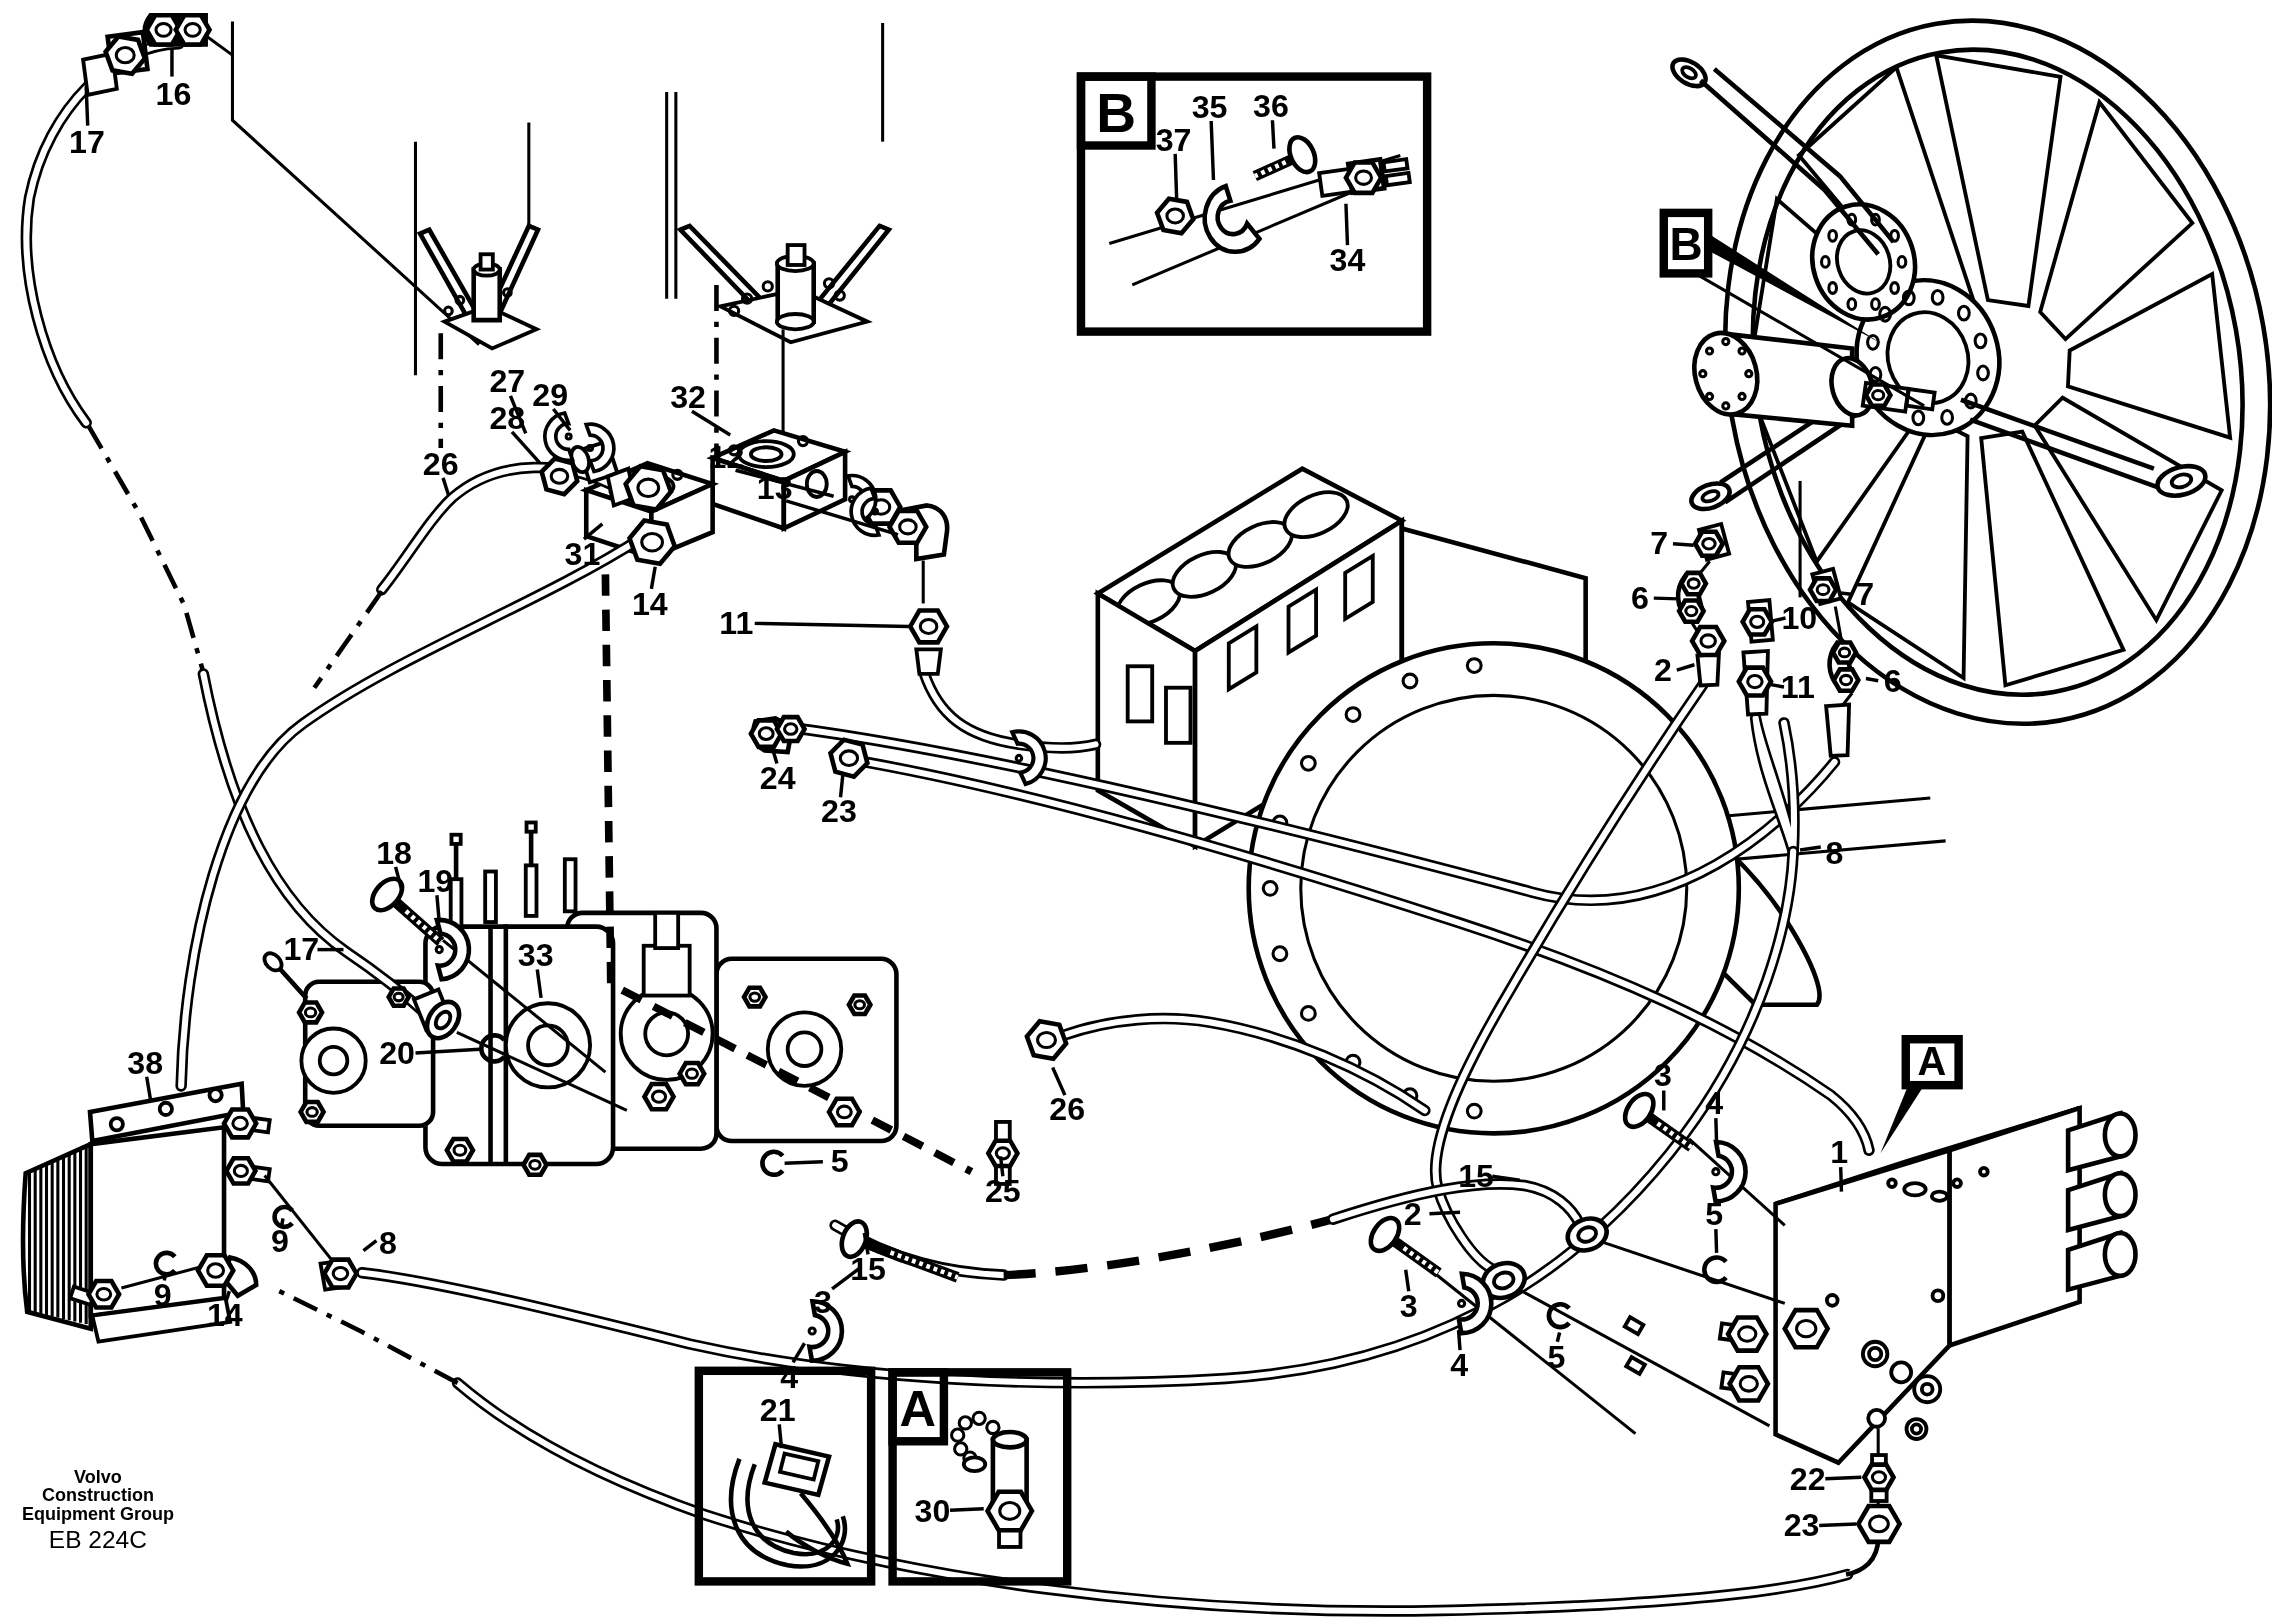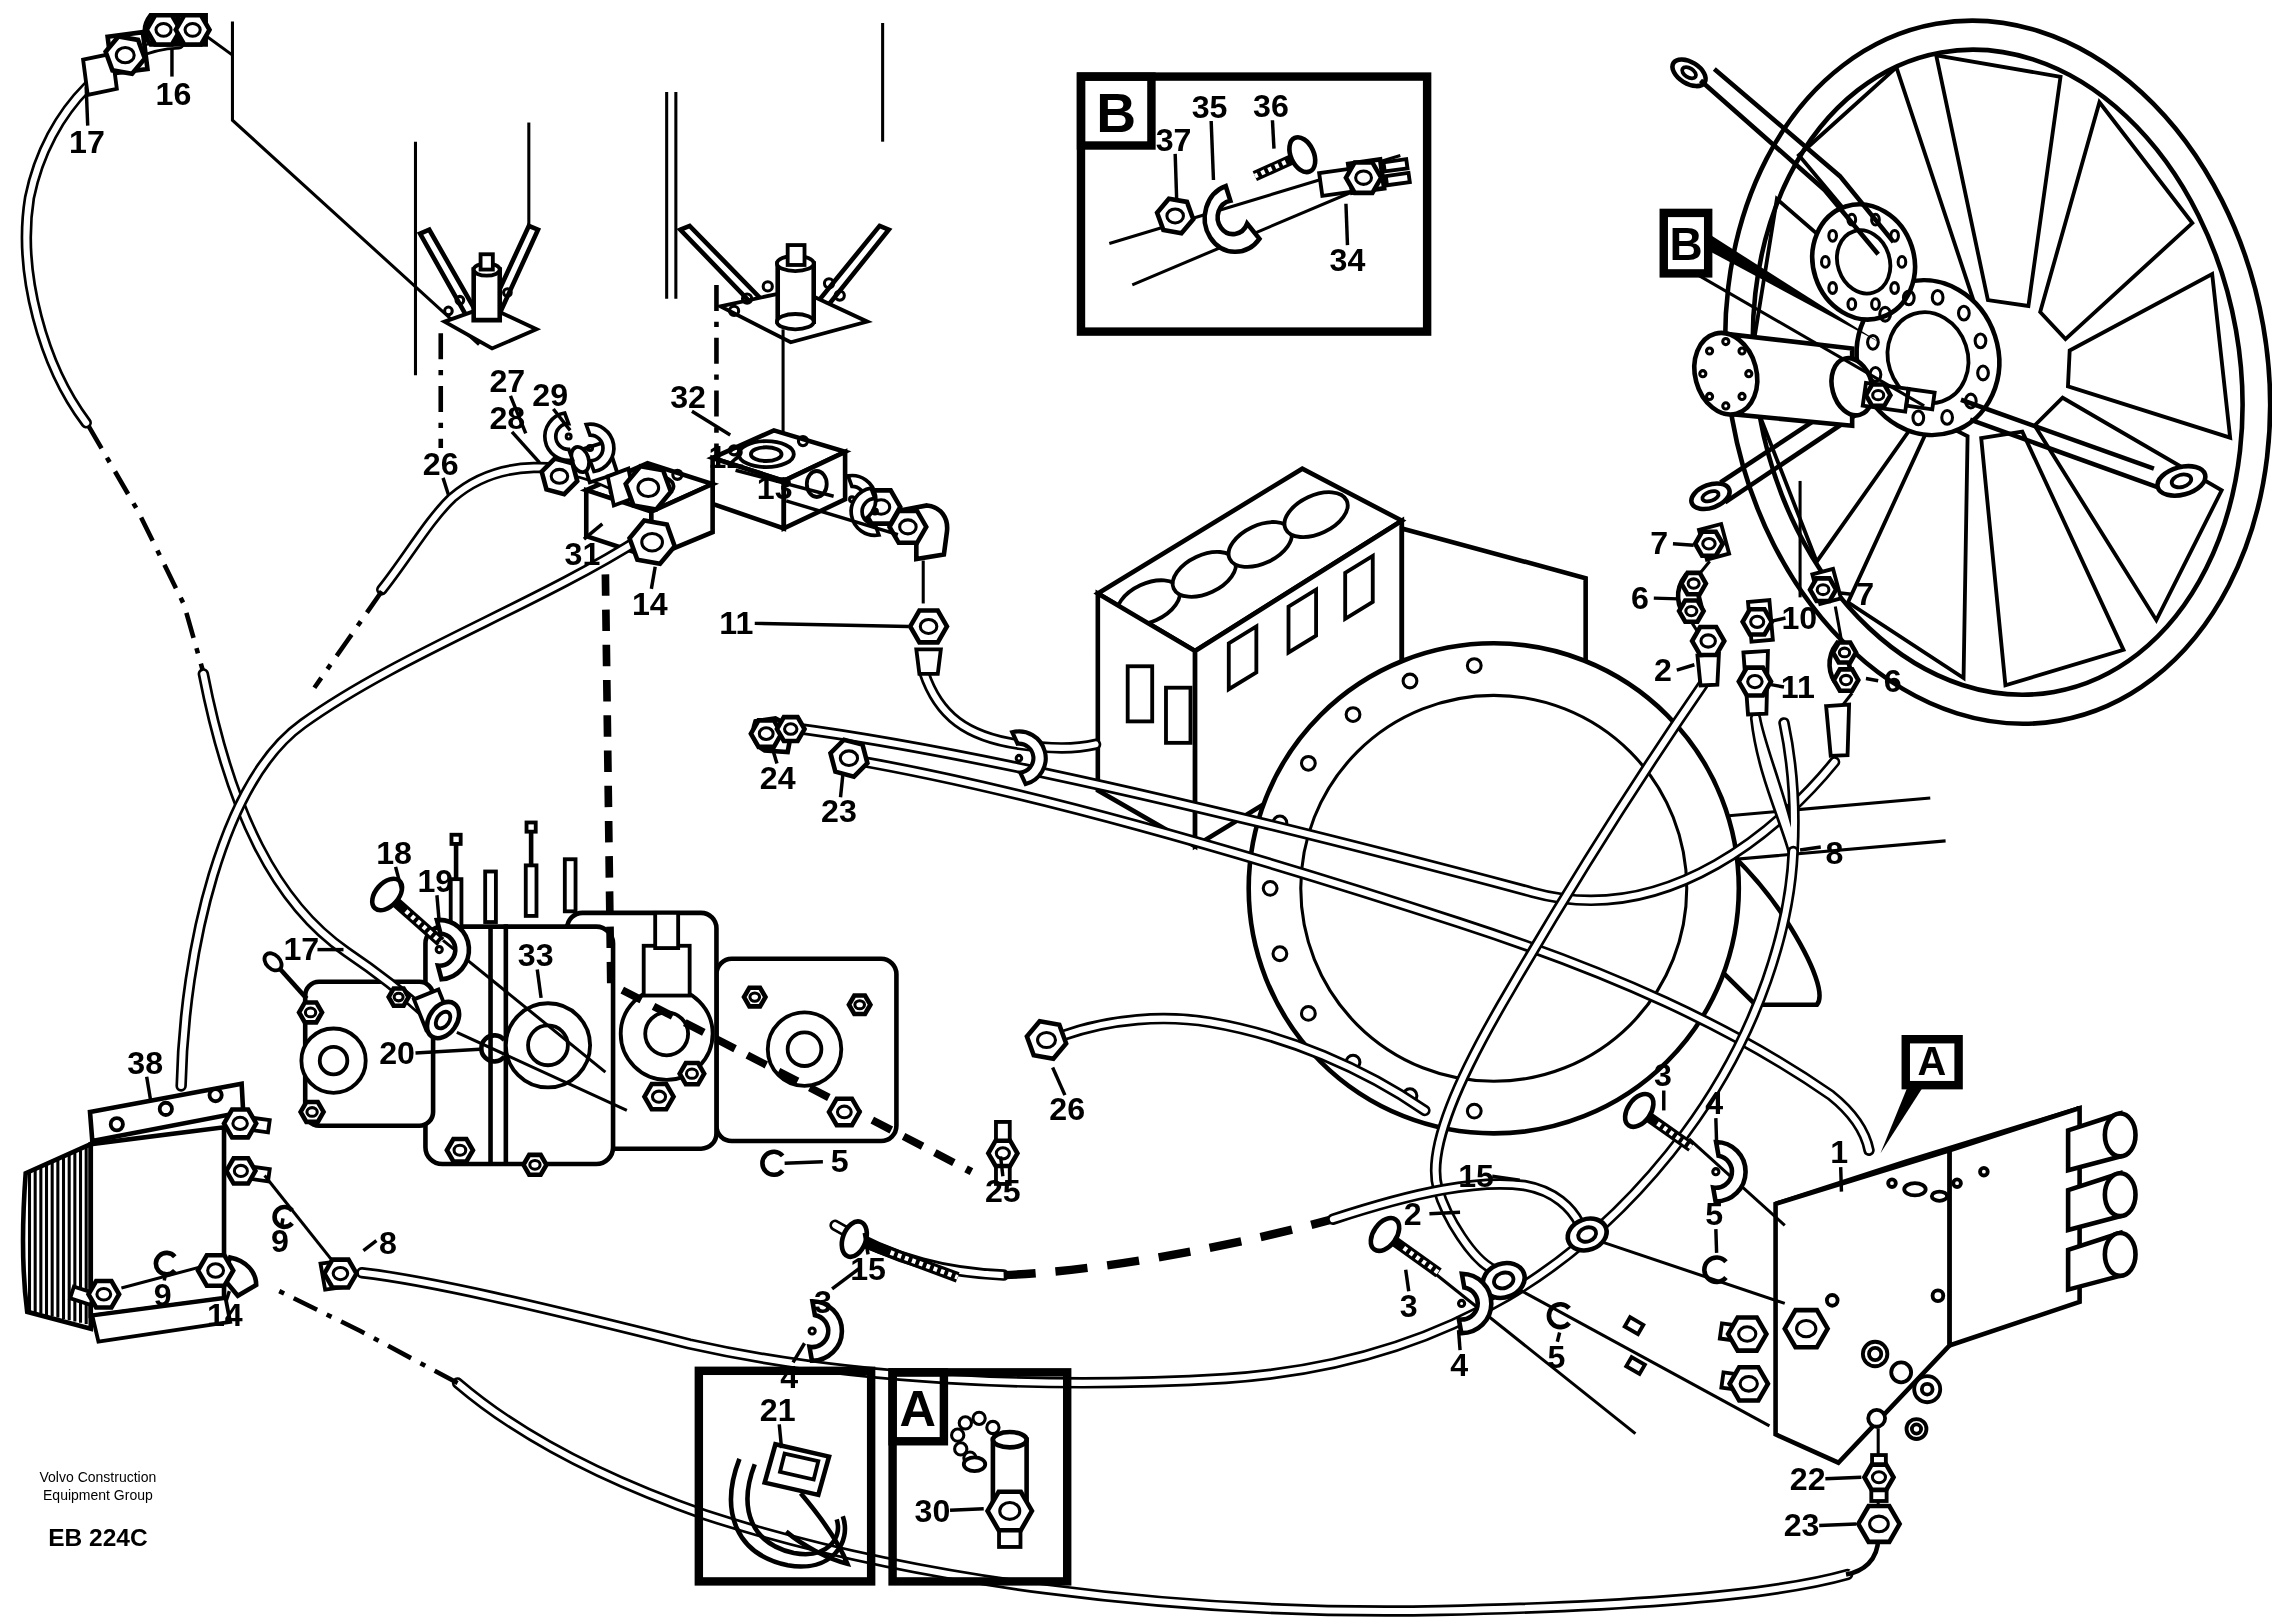--- a/index.html
+++ b/index.html
@@ -13,22 +13,22 @@
   .hose{stroke:#000;stroke-width:15;fill:none;stroke-linecap:round}
   .hose-core{stroke:#fff;stroke-width:8;fill:none;stroke-linecap:round}
   .chain{stroke:#000;stroke-width:6;fill:none;stroke-dasharray:34 14 7 14}
   .bigdash{stroke:#000;stroke-width:10;fill:none;stroke-dasharray:28 18}
   .hdash{stroke:#000;stroke-width:11;fill:none;stroke-dasharray:42 26}
   .frame{stroke:#000;stroke-width:11;fill:none}
   .lead{stroke:#000;stroke-width:4.5;fill:none}
   .lbl{font:700 42px "Liberation Sans",sans-serif;fill:#000;text-anchor:middle}
   .letter{font-family:"Liberation Sans",sans-serif;font-weight:700;fill:#000;text-anchor:middle}
   .footer{position:absolute;left:21.4px;top:1468px;width:153px;text-align:center;color:#000;}
-  .footer .fl{font-weight:400;font-size:14px;line-height:18.4px}
-  .footer .fc{font-weight:700;font-size:24.5px;margin-top:19px}
+  .footer .fl{font-weight:700;font-size:18px;line-height:18.4px}
+  .footer .fc{font-weight:400;font-size:24.5px;margin-top:3px}
 </style>
 </head>
 <body>
 
 <div class="page">
 <svg viewBox="0 0 2967 2118" width="2273" height="1622">
 
   <g>
     <path class="t" d="M303,28 L303,157 L625,450"></path>
     <path class="t" d="M262,42 L303,72"></path>

